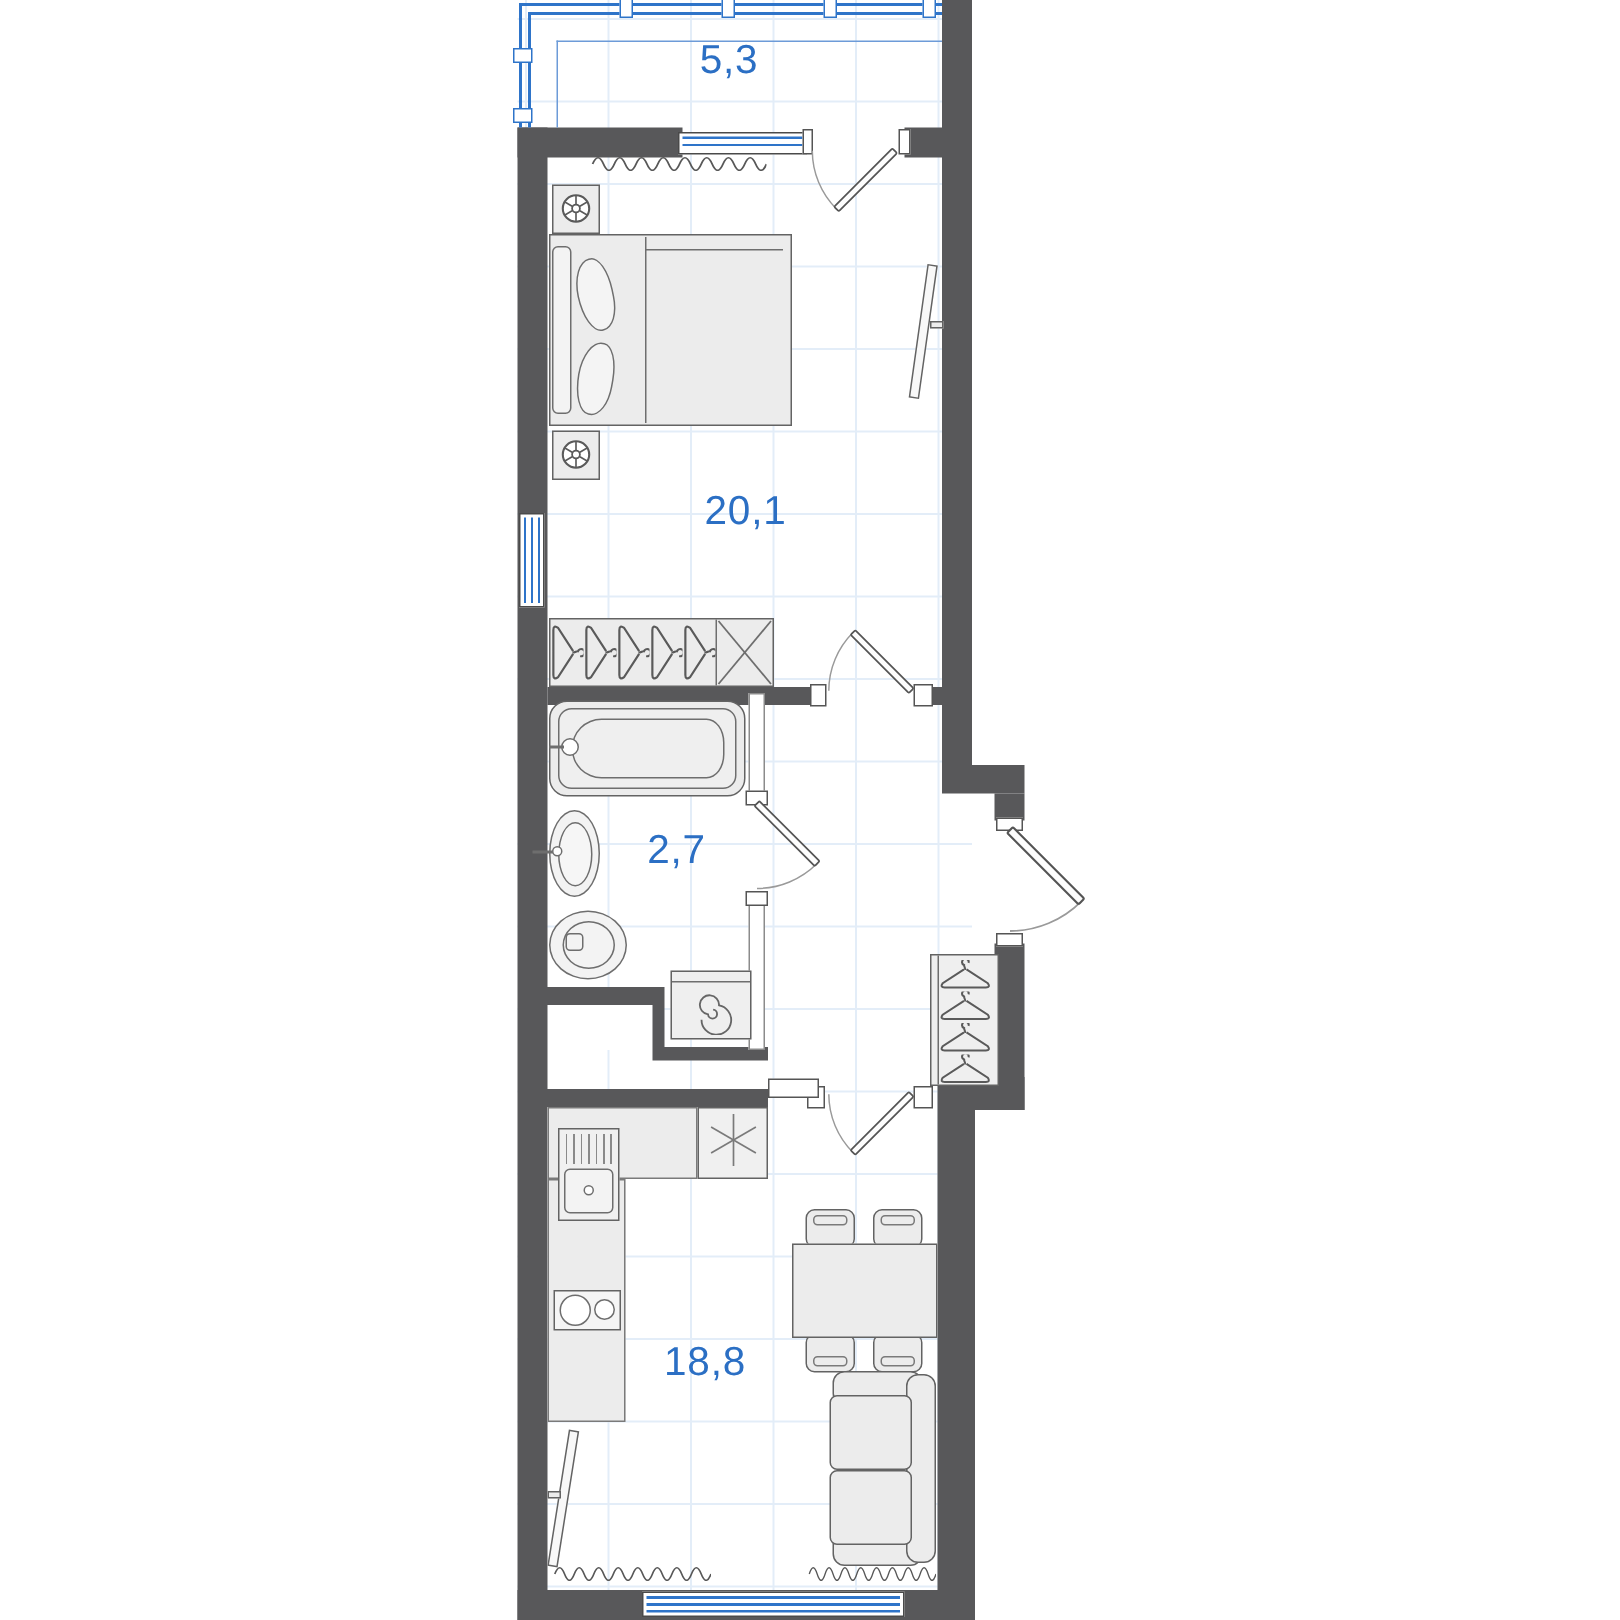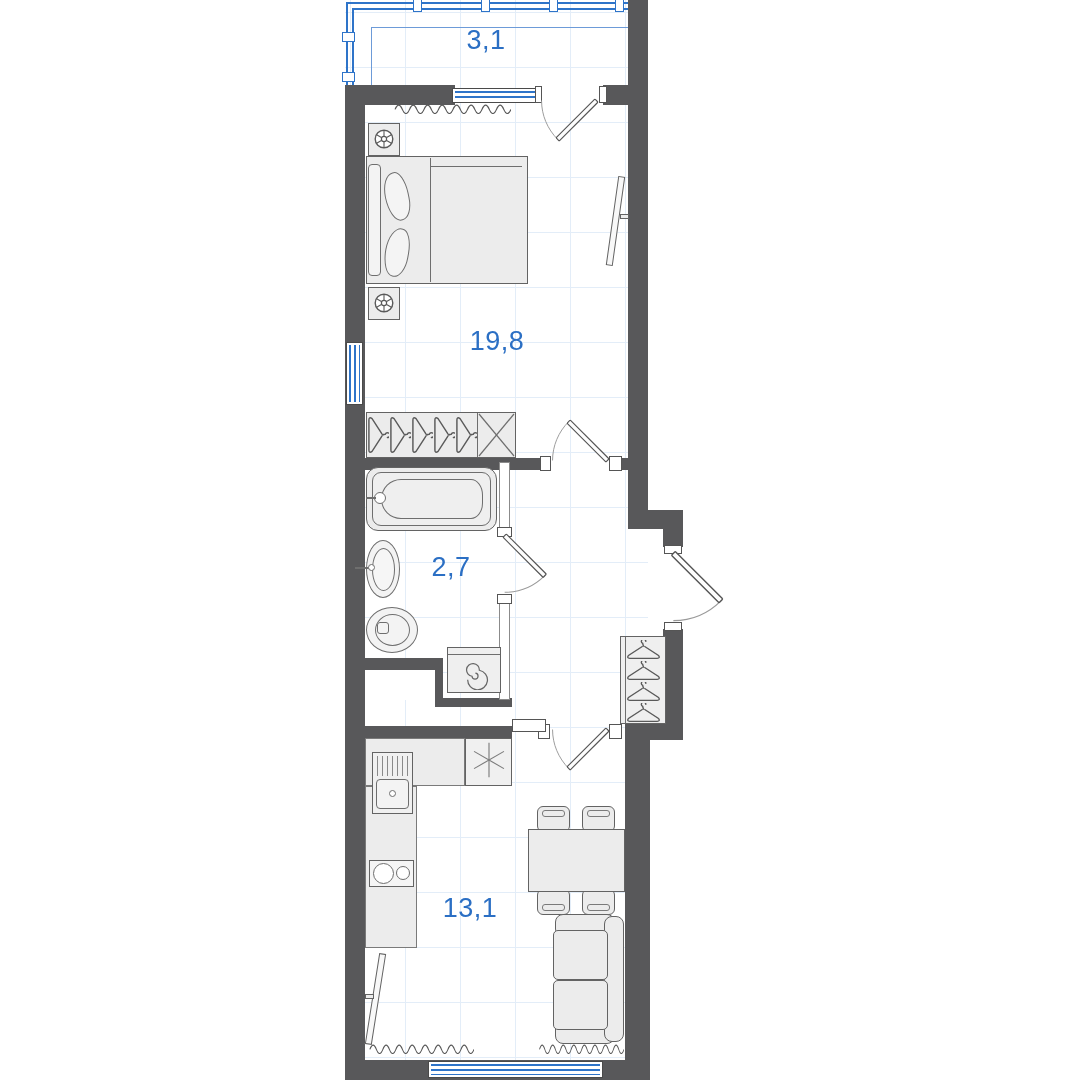--- a/index.html
+++ b/index.html
@@ -263,18 +263,18 @@
   <div class="tv" style="left:372px;top:953px;width:7px;height:92px;transform:rotate(9deg);"></div>
   <div class="furn" style="left:365px;top:994px;width:9px;height:5px;"></div>
 
   <svg class="sym" style="left:368px;top:1041px;" width="106" height="13">
       <use href="#wave"></use>
     </svg>
   <svg class="sym" style="left:538px;top:1041px;" width="86" height="13">
       <use href="#wave"></use>
     </svg>
 
-  <div class="arealabel" style="left:486px;top:40px;">3,1</div>
-  <div class="arealabel" style="left:497px;top:341px;">19,8</div>
+  <div class="arealabel" style="left:486px;top:40px;">5,3</div>
+  <div class="arealabel" style="left:497px;top:341px;">20,1</div>
   <div class="arealabel" style="left:451px;top:567px;">2,7</div>
-  <div class="arealabel" style="left:470px;top:908px;">13,1</div>
+  <div class="arealabel" style="left:470px;top:908px;">18,8</div>
 
 </div>
 
 </body></html>

